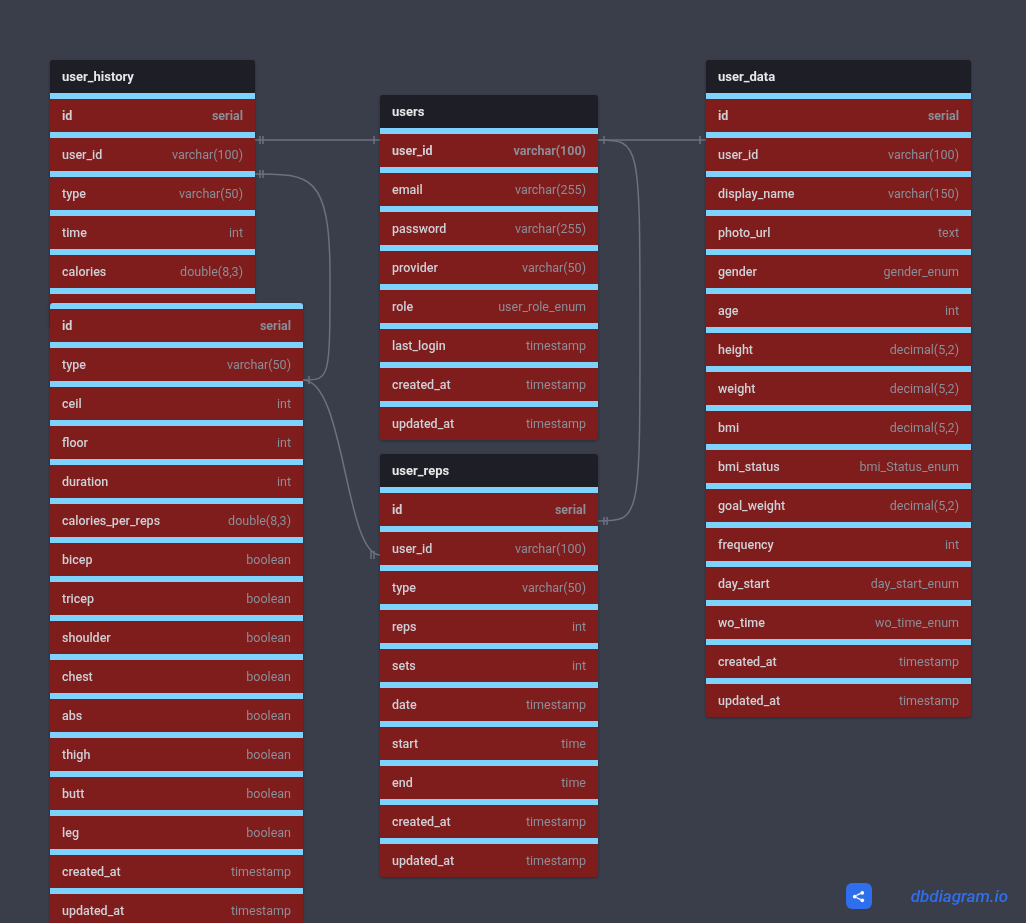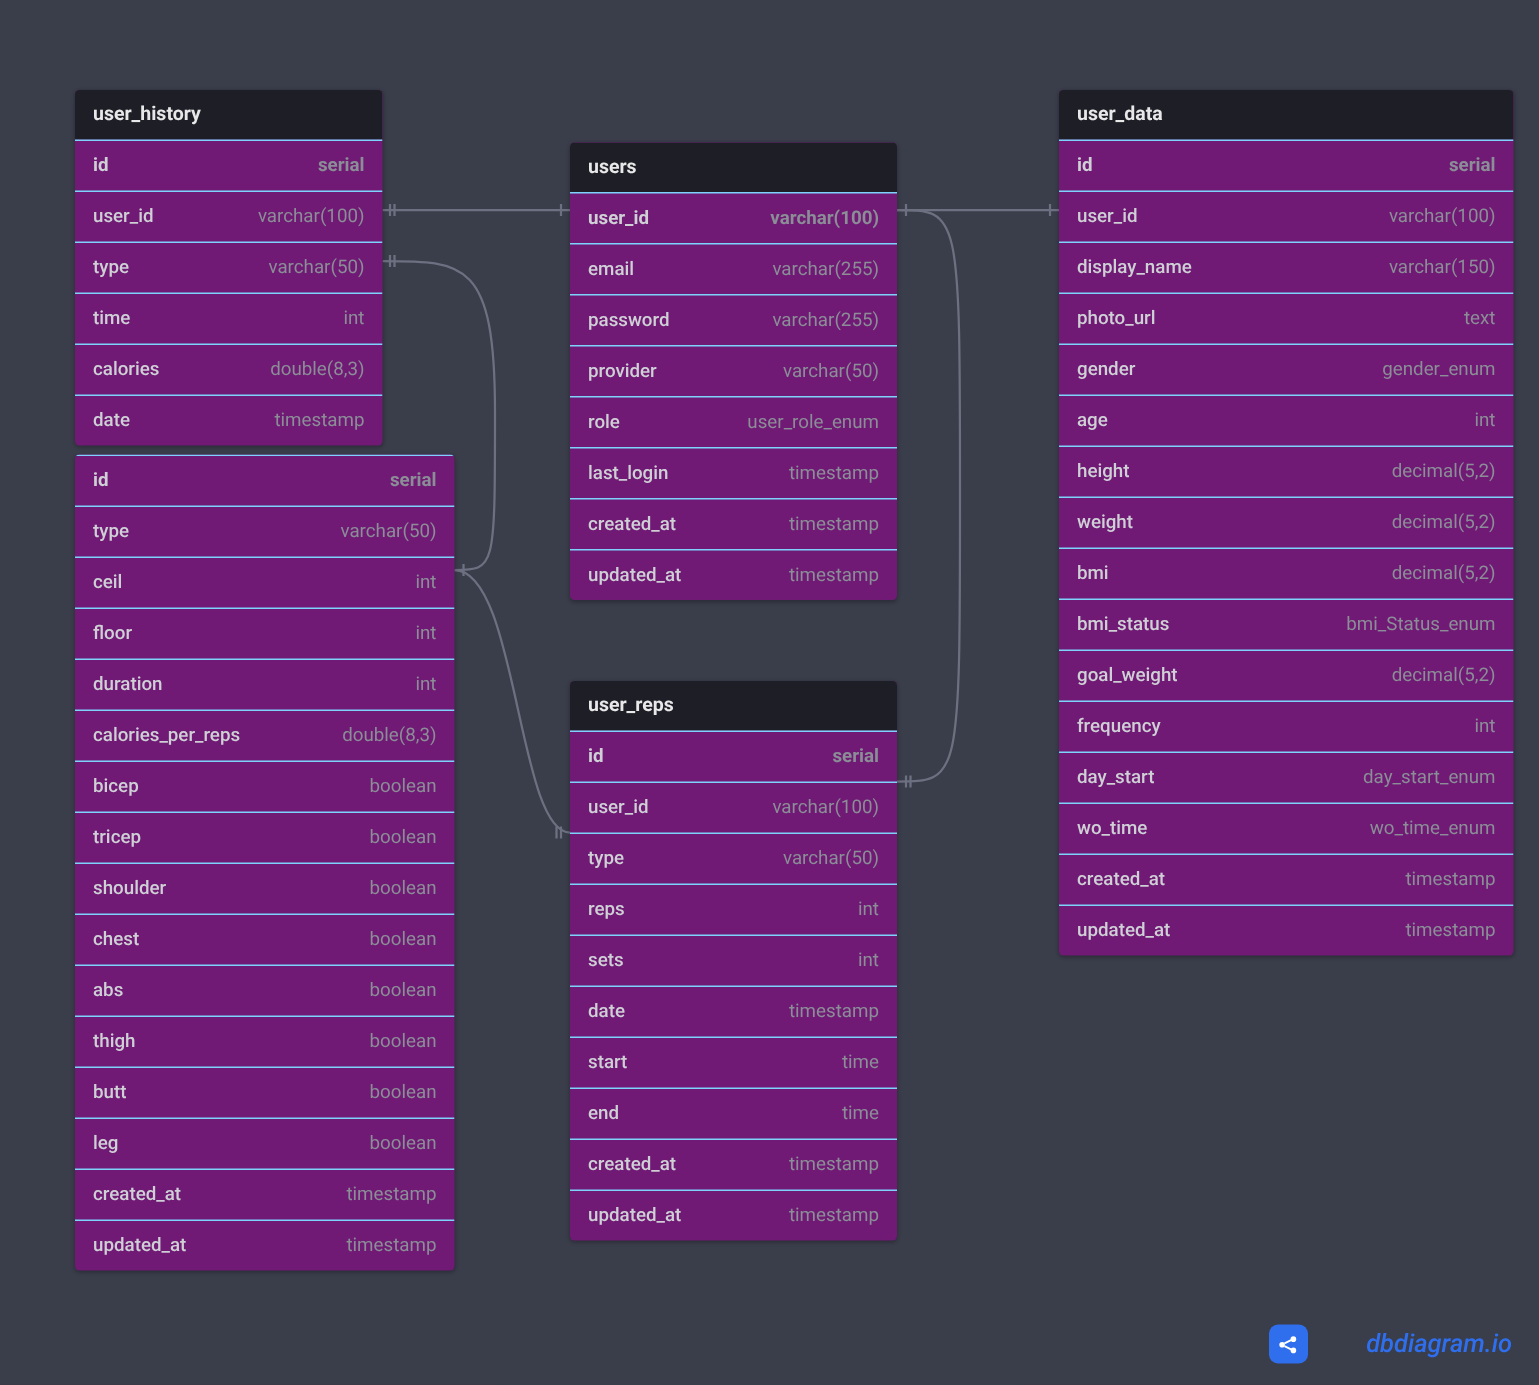--- a/index.html
+++ b/index.html
@@ -11,38 +11,38 @@
   position: relative;
   overflow: hidden;
 }
 .canvas {
   position: relative;
   width: 100%;
   height: 100%;
 }
 .table-box {
   position: absolute;
-  background: #701a75;
+  background: #7f1d1d;
   border-radius: 3px;
   overflow: hidden;
   box-shadow: 0 1px 3px rgba(0,0,0,0.3);
 }
 .table-header {
   background: #1d1e26;
   color: #e8e8e8;
   font-weight: 700;
   font-size: 13px;
   padding: 9px 12px;
 }
 .table-row {
   display: flex;
   justify-content: space-between;
   align-items: flex-end;
   padding: 9px 12px;
-  border-top: 1px solid #7dd3fc;
+  border-top: 6px solid #7dd3fc;
   font-size: 12.5px;
 }
 .col-name {
   color: #cfd0d6;
   font-weight: 500;
 }
 .col-type {
   color: #8b8d97;
   font-weight: 400;
   text-align: right;
@@ -293,21 +293,21 @@
           <span class="col-name">created_at</span>
           <span class="col-type">timestamp</span>
         </div>
         <div class="table-row">
           <span class="col-name">updated_at</span>
           <span class="col-type">timestamp</span>
         </div>
       </div>
   </div>
 
-  <div class="table-box" style="left:706px;top:60px;width:303px">
+  <div class="table-box" style="left:706px;top:60px;width:265px">
     <div class="table-header">user_data</div>
     <div>
         <div class="table-row bold">
           <span class="col-name">id</span>
           <span class="col-type">serial</span>
         </div>
         <div class="table-row">
           <span class="col-name">user_id</span>
           <span class="col-type">varchar(100)</span>
         </div>

